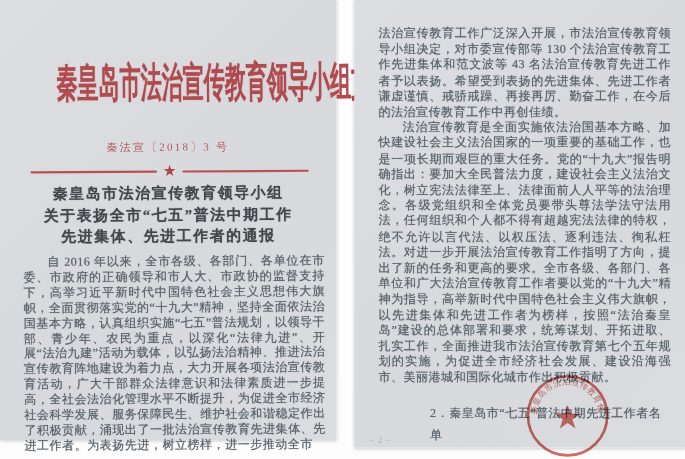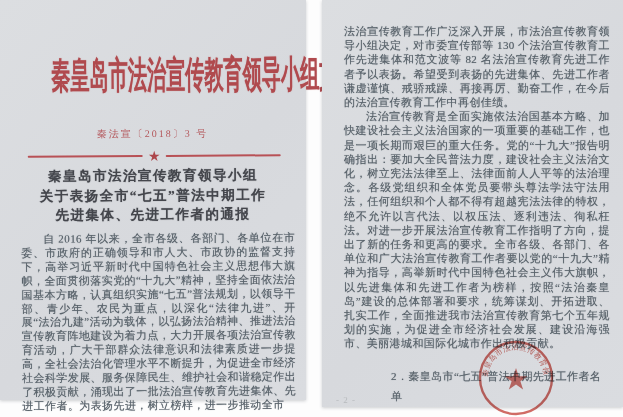--- a/index.html
+++ b/index.html
@@ -112,21 +112,21 @@
       <div class="left-body body-text">
         <p>自 2016 年以来，全市各级、各部门、各单位在市委、市政府的正确领导和市人大、市政协的监督支持下，高举习近平新时代中国特色社会主义思想伟大旗帜，全面贯彻落实党的“十九大”精神，坚持全面依法治国基本方略，认真组织实施“七五”普法规划，以领导干部、青少年、农民为重点，以深化“法律九进”、开展“法治九建”活动为载体，以弘扬法治精神、推进法治宣传教育阵地建设为着力点，大力开展各项法治宣传教育活动，广大干部群众法律意识和法律素质进一步提高，全社会法治化管理水平不断提升，为促进全市经济社会科学发展、服务保障民生、维护社会和谐稳定作出了积极贡献，涌现出了一批法治宣传教育先进集体、先进工作者。为表扬先进，树立榜样，进一步推动全市</p>
       </div>
     </div>
   </div>
 
   <div class="page page-right">
     <div class="page-inner">
       <div class="right-flow">
         <div class="right-body body-text">
-          <p class="cont">法治宣传教育工作广泛深入开展，市法治宣传教育领导小组决定，对市委宣传部等 130 个法治宣传教育工作先进集体和范文波等 82 名法治宣传教育先进工作者予以表扬。希望受到表扬的先进集体、先进工作者谦虚谨慎、戒骄戒躁、再接再厉、勤奋工作，在今后的法治宣传教育工作中再创佳绩。</p>
+          <p class="cont">法治宣传教育工作广泛深入开展，市法治宣传教育领导小组决定，对市委宣传部等 130 个法治宣传教育工作先进集体和范文波等 43 名法治宣传教育先进工作者予以表扬。希望受到表扬的先进集体、先进工作者谦虚谨慎、戒骄戒躁、再接再厉、勤奋工作，在今后的法治宣传教育工作中再创佳绩。</p>
           <p class="indent">法治宣传教育是全面实施依法治国基本方略、加快建设社会主义法治国家的一项重要的基础工作，也是一项长期而艰巨的重大任务。党的“十九大”报告明确指出：要加大全民普法力度，建设社会主义法治文化，树立宪法法律至上、法律面前人人平等的法治理念。各级党组织和全体党员要带头尊法学法守法用法，任何组织和个人都不得有超越宪法法律的特权，绝不允许以言代法、以权压法、逐利违法、徇私枉法。对进一步开展法治宣传教育工作指明了方向，提出了新的任务和更高的要求。全市各级、各部门、各单位和广大法治宣传教育工作者要以党的“十九大”精神为指导，高举新时代中国特色社会主义伟大旗帜，以先进集体和先进工作者为榜样，按照“法治秦皇岛”建设的总体部署和要求，统筹谋划、开拓进取、扎实工作，全面推进我市法治宣传教育第七个五年规划的实施，为促进全市经济社会发展、建设沿海强市、美丽港城和国际化城市作出积极贡献。</p>
         </div>
 
         <div class="attachments">
           <div class="attachment-line2">2．秦皇岛市“七五”普法中期先进工作者名单</div>
         </div>
 
       </div>
 
       <svg class="seal" viewBox="0 0 82 82">

